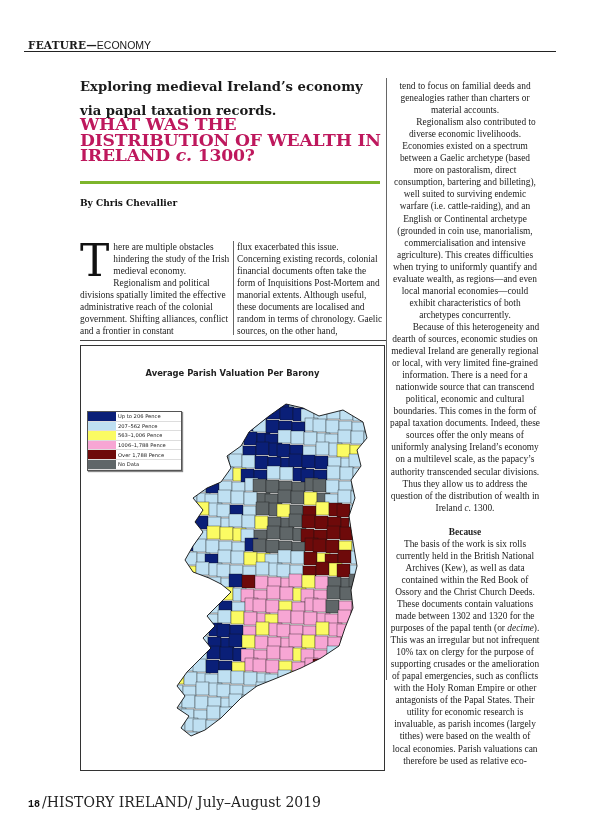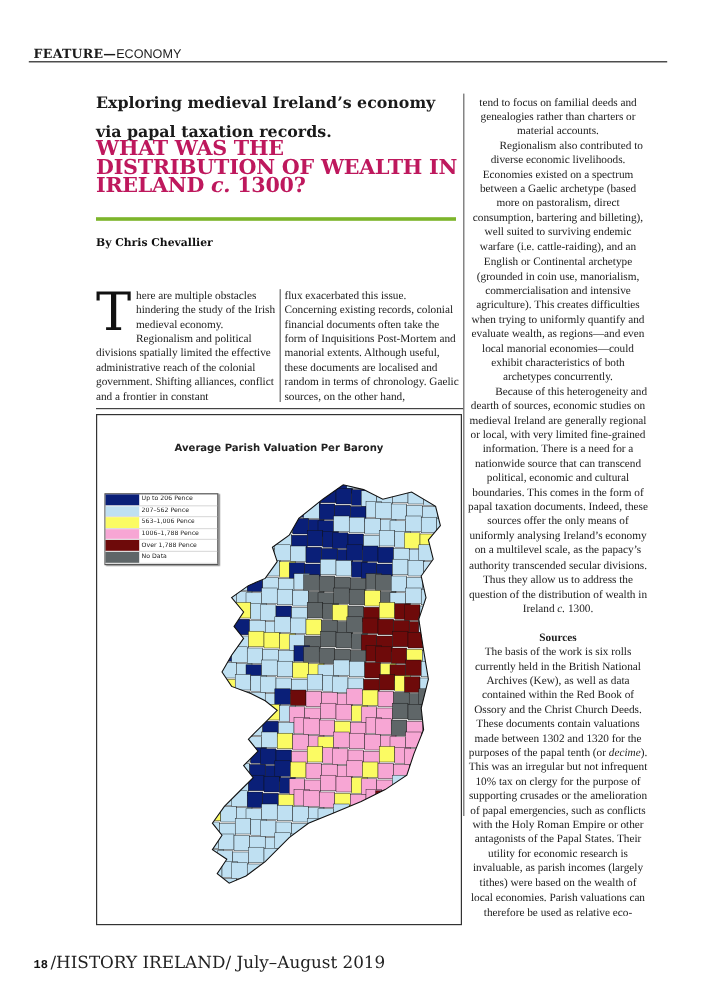--- a/index.html
+++ b/index.html
@@ -68,21 +68,21 @@
 
 <div id="col2" class="abs col">
   <p>flux exacerbated this issue. Concerning existing records, colonial financial documents often take the form of Inquisitions Post-Mortem and manorial extents. Although useful, these documents are localised and random in terms of chronology. Gaelic sources, on the other hand,</p>
 </div>
 <div id="div-b" class="abs col-divider"></div>
 
 <div id="col3" class="abs col">
   <p>tend to focus on familial deeds and genealogies rather than charters or material accounts.</p>
   <p class="indent">Regionalism also contributed to diverse economic livelihoods. Economies existed on a spectrum between a Gaelic archetype (based more on pastoralism, direct consumption, bartering and billeting), well suited to surviving endemic warfare (i.e. cattle-raiding), and an English or Continental archetype (grounded in coin use, manorialism, commercialisation and intensive agriculture). This creates difficulties when trying to uniformly quantify and evaluate wealth, as regions—and even local manorial economies—could exhibit characteristics of both archetypes concurrently.</p>
   <p class="indent"><span>Because of this heterogeneity and dearth of sources, economic studies on medieval Ireland are generally regional or local, with very limited fine-grained information. There is a need for a nationwide source that can transcend political, economic and cultural boundaries. This comes in the form of papal taxation documents. Indeed, these sources offer the only means of uniformly analysing Ireland’s economy on a multilevel scale, as the papacy’s authority transcended secular divisions. Thus they allow us to address the question of the distribution of wealth in Ireland </span><em>c.</em><span> 1300.</span></p>
-  <p class="subhead">Sources</p>
+  <p class="subhead">Because</p>
   <p><span>The basis of the work is six rolls currently held in the British National Archives (Kew), as well as data contained within the Red Book of Ossory and the Christ Church Deeds. These documents contain valuations made between 1302 and 1320 for the purposes of the papal tenth (or </span><em>decime</em><span>). This was an irregular but not infrequent 10% tax on clergy for the purpose of supporting crusades or the amelioration of papal emergencies, such as conflicts with the Holy Roman Empire or other antagonists of the Papal States. Their utility for economic research is invaluable, as parish incomes (largely tithes) were based on the wealth of local economies. Parish valuations can therefore be used as relative eco-</span></p>
 </div>
 
 <div id="fig-rule-top" class="abs"></div>
 <div id="figure" class="abs">
   <svg id="map-svg" width="303" height="424" viewBox="0 0 303 424">
       <clipPath id="irl-clip">
         <path d="M188,70 L205,58 L222,62 L238,70 L262,64 L282,76 L286,92 L276,104 L280,120 L270,134 L274,152 L268,170 L272,196 L276,220 L270,244 L272,262 L264,282 L258,300 L240,312 L220,322 L196,332 L176,340 L160,352 L140,372 L124,384 L110,390 L100,382 L108,370 L96,362 L104,350 L96,340 L106,326 L118,314 L130,302 L122,292 L134,280 L126,270 L138,258 L150,246 L140,238 L128,232 L112,226 L104,214 L112,200 L122,186 L114,176 L122,164 L112,152 L126,142 L140,136 L150,122 L146,110 L160,100 L168,86 Z"></path>
       </clipPath>
       <g clip-path="url(#irl-clip)">

